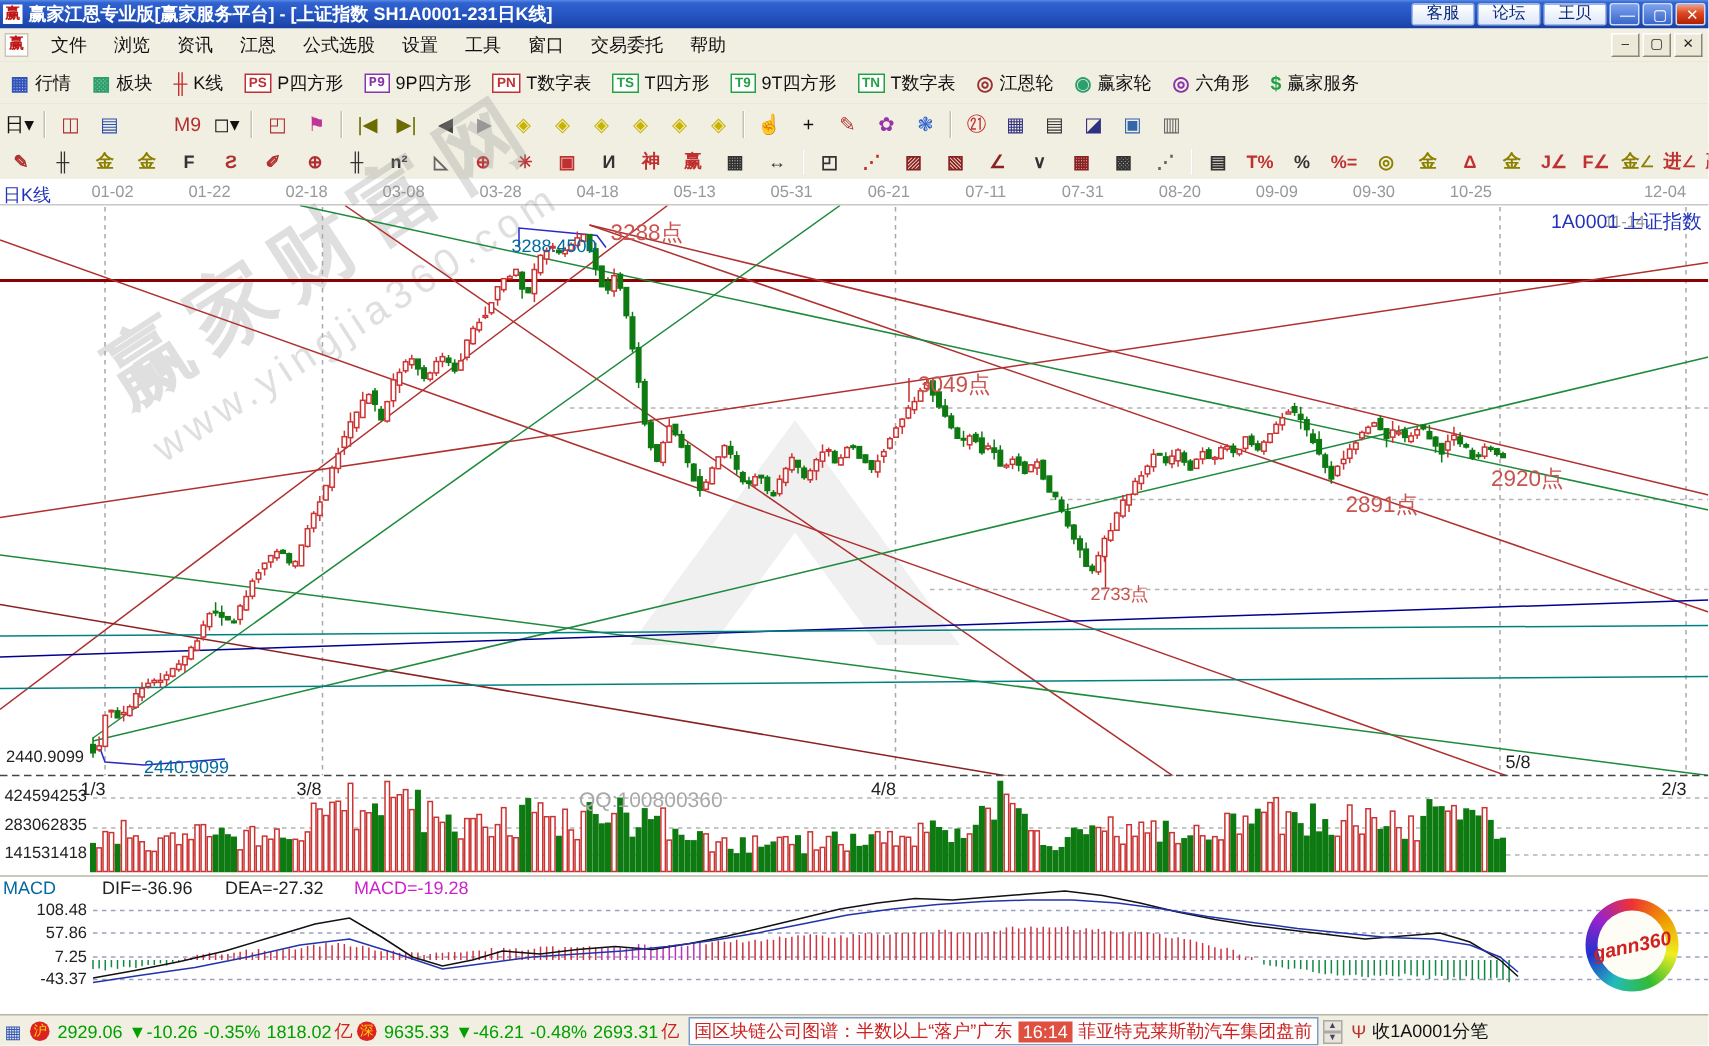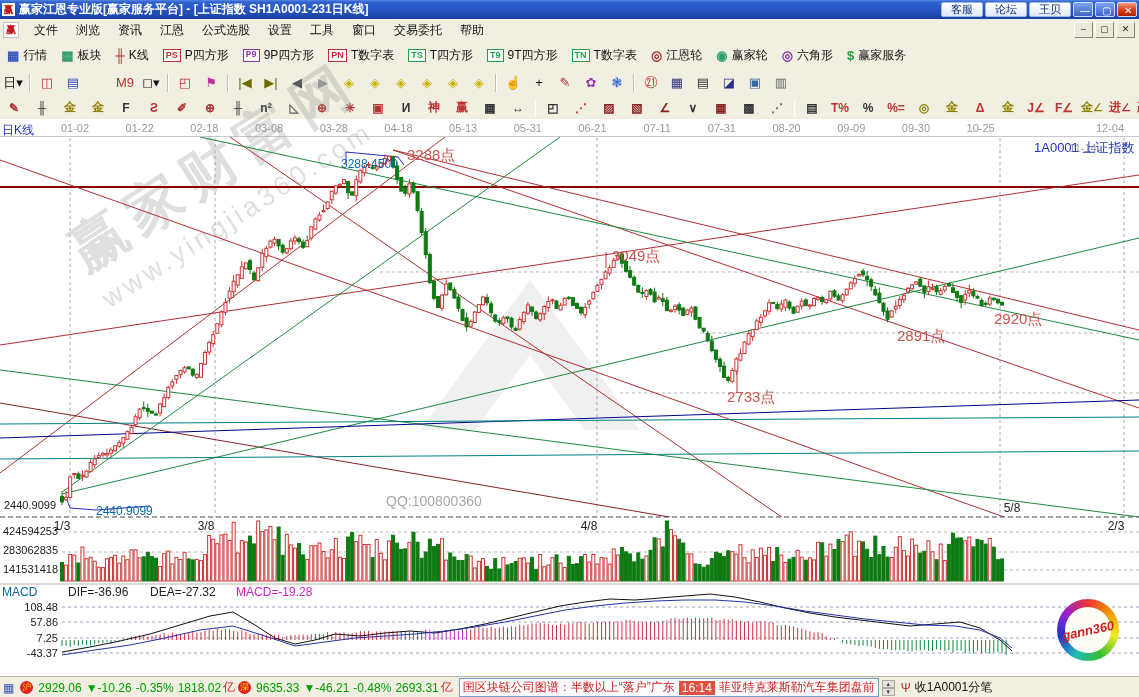--- a/index.html
+++ b/index.html
@@ -45,21 +45,21 @@
   .datebar{position:absolute;left:0;top:119px;width:1139px;height:17px;background:#fff;
     border-bottom:1px solid #c8c8c8;}
   .klabel{position:absolute;left:2px;top:3px;color:#2233bb;font-size:12px;}
   .date-tick{position:absolute;top:3px;transform:translateX(-50%);font-size:11px;color:#999;}
   .sym-label{position:absolute;left:1034px;top:139px;color:#2233bb;font-size:13px;z-index:5;}
   
   .ann{position:absolute;z-index:5;white-space:nowrap;}
   .ann-red{color:#c9534e;}
   .ann-blue{color:#0369a1;}
   .ann-black{color:#222;}
-  .ann-gray{color:#a8a8a8;}
+  .ann-gray{color:#a8a8a8;margin-top:32px;}
   .ann-lblue{color:#8aa8cc;}
   .frac{position:absolute;z-index:5;font-size:12px;color:#222;transform:translateX(-50%);}
   
   .watermark{position:absolute;left:55px;top:225px;z-index:1;transform:rotate(-33deg);transform-origin:0 0;
     color:rgba(150,150,150,0.30);pointer-events:none;}
   .watermark .w1{font-size:56px;font-weight:bold;letter-spacing:10px;}
   .watermark .w2{font-size:27px;letter-spacing:4px;}
   
   #chart-overlay{position:absolute;left:0;top:0;z-index:2;pointer-events:none;}
   #chart-click-zone{position:absolute;left:0;top:136px;width:1139px;height:540px;z-index:1;}
@@ -1265,21 +1265,21 @@
         <polyline points="62,655 95,650 130,645 165,638 200,630 233,626 265,636 295,646 325,642 355,638 385,636 415,634 445,631 475,627 505,622 535,616 565,610 595,606 625,603 655,601 685,600 715,600 745,602 775,606 805,611 835,615 865,619 895,622 925,625 955,626 980,630 1000,638 1012,648" fill="none" stroke="#2233aa" stroke-width="1"></polyline>
       </g>
     </svg>
 
   <div id="labels">
       <span class="ann ann-red" style="left: 407px; top: 146px; font-size: 15px;">3288点</span>
       <span class="ann ann-blue" style="left: 341px; top: 157px; font-size: 12px;">3288.4500</span>
       <span class="ann ann-red" style="left: 612px; top: 247px; font-size: 15px;">3049点</span>
       <span class="ann ann-red" style="left: 994px; top: 310px; font-size: 15px;">2920点</span>
       <span class="ann ann-red" style="left: 897px; top: 327px; font-size: 15px;">2891点</span>
-      <span class="ann ann-red" style="left: 727px; top: 388px; font-size: 15px;">2733点</span>
+      <span class="ann ann-red" style="left: 727px; top: 388px; font-size: 12px;">2733点</span>
       <span class="ann ann-blue" style="left: 96px; top: 504px; font-size: 12px;">2440.9099</span>
       <span class="ann ann-black" style="left: 4px; top: 499px; font-size: 11px;">2440.9099</span>
       <span class="ann ann-gray" style="left: 386px; top: 493px; font-size: 14px;">QQ:100800360</span>
       <span class="frac" style="left: 62px; top: 519px;">1/3</span>
       <span class="frac" style="left: 206px; top: 519px;">3/8</span>
       <span class="frac ann-lblue" style="left: 589px; top: 519px;">4/8</span>
       <span class="frac" style="left: 984px; top: 501px; margin-left: 28px;">5/8</span>
       <span class="frac" style="left: 1116px; top: 519px;">2/3</span>
       <span class="ann ann-black" style="left: 2px; top: 525px; font-size: 11px; width: 56px; text-align: right; display: inline-block;">424594253</span>
       <span class="ann ann-black" style="left: 2px; top: 544px; font-size: 11px; width: 56px; text-align: right; display: inline-block;">283062835</span>

